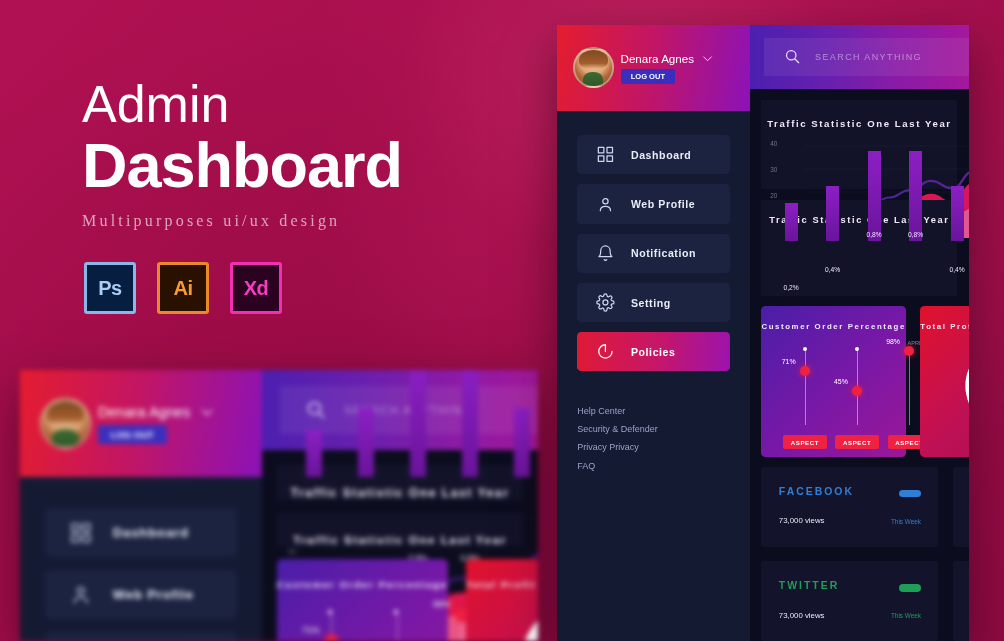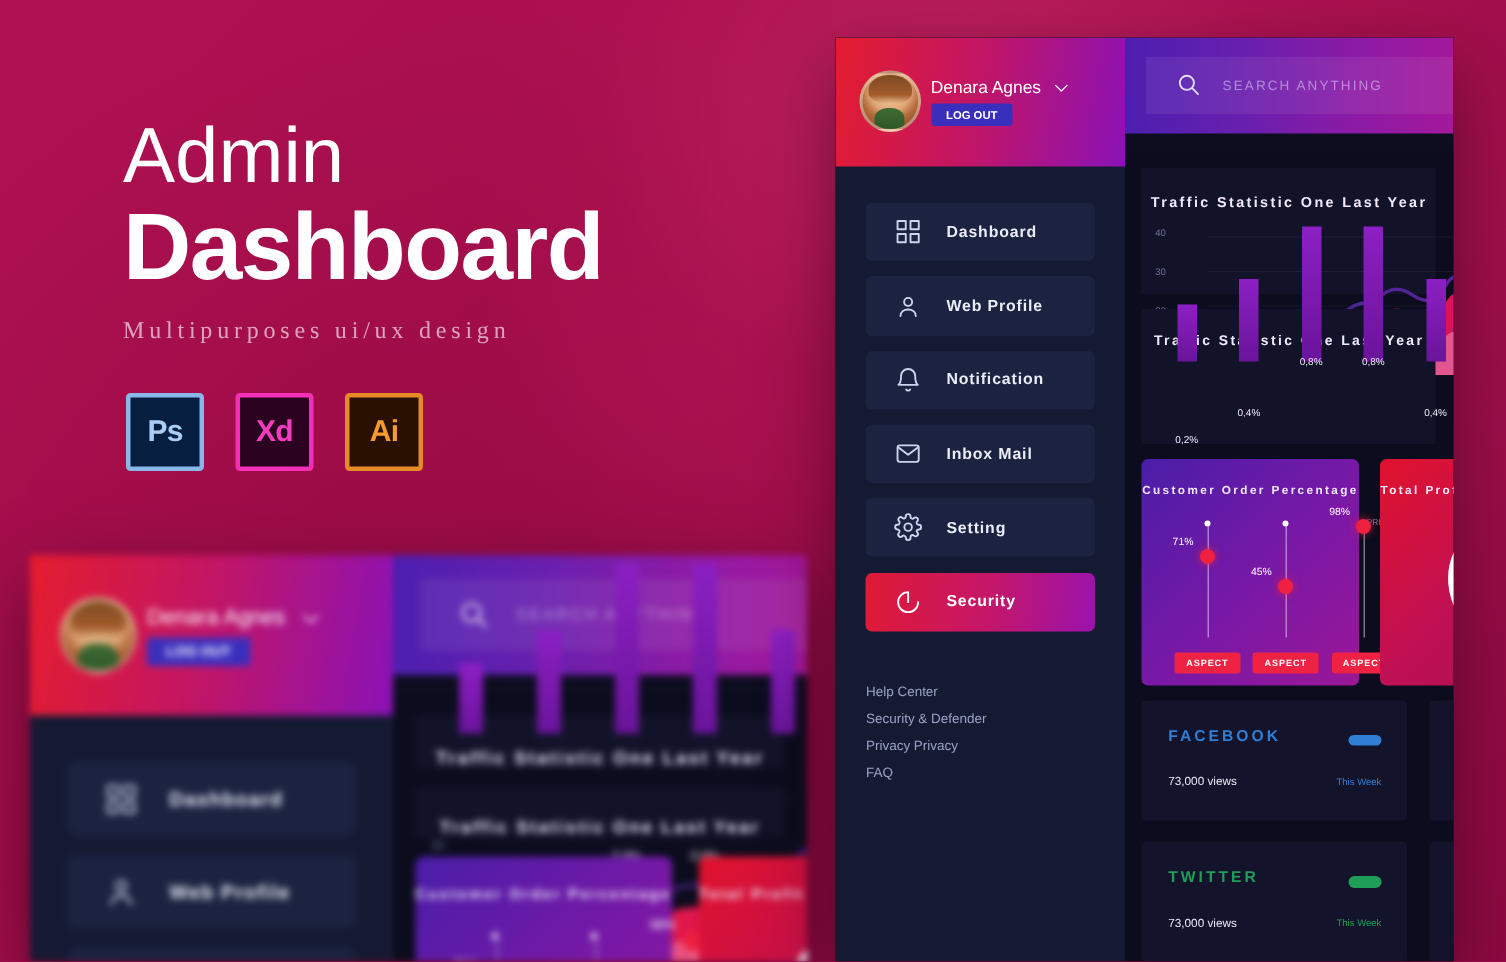--- a/index.html
+++ b/index.html
@@ -175,21 +175,21 @@
     flex: none;
   }
   .m-search {
     display: flex;
     align-items: center;
     background: rgba(255,255,255,0.07);
     flex: none;
   }
   .m-search-ph { color: rgba(225,215,245,0.55); letter-spacing: 1.4px; white-space: nowrap; }
 
-  .m-body { flex: 1; background: #0b0c1d; display: flex; flex-direction: column; min-height: 0; margin-top: 12px; }
+  .m-body { flex: 1; background: #0b0c1d; display: flex; flex-direction: column; min-height: 0; }
 
   .m-card { background: #121329; position: relative; }
   .m-card-title {
     color: #f0e9fb;
     font-weight: 700;
     text-align: center;
     letter-spacing: 1.6px;
     white-space: nowrap;
   }
 
@@ -237,25 +237,25 @@
 <div class="hero">
   <div class="hero-admin">Admin</div>
   <div class="hero-dashboard">Dashboard</div>
   <div class="hero-sub">Multipurposes ui/ux design</div>
 </div>
 
 <div class="badges">
   <div class="badge badge-ps">
     <span>Ps</span>
   </div>
+  <div class="badge badge-ai">
+    <span>Ai</span>
+  </div>
   <div class="badge badge-xd">
     <span>Xd</span>
-  </div>
-  <div class="badge badge-ai">
-    <span>Ai</span>
   </div>
 </div>
 
 <div class="mock mock-blur mock-shadow" id="mock-blurred" style="left:20px; top:370px; width:518px; height:271px;">
 
     <div class="m-sidebar" style="width:242.06px;">
       <div class="m-profile" style="height:107.38px;padding-left:20.02px;">
         <div class="m-avatar" style="width:50.96px;height:50.96px;"></div>
         <div style="display:flex;flex-direction:column;gap:5.46px;">
           <div style="display:flex;align-items:center;gap:9.10px;">
@@ -456,50 +456,40 @@
               <path d="M18 8.5a6 6 0 1 0-12 0c0 6-2.2 7.5-2.2 7.5h16.4S18 14.5 18 8.5"></path>
                    <path d="M13.7 20a2 2 0 0 1-3.4 0"></path>
             </svg>
           </span>
       <span>Notification</span>
     </div>
     <div class="m-navitem" style="height:39.15px;margin-bottom:10.15px;padding-left:18.85px;gap:15.95px;
                 border-radius:4.35px;font-size:10.58px;letter-spacing:0.58px;">
       <span class="m-navicon" style="width:18.85px;height:18.85px;">
             <svg width="18.849999999999998" height="18.849999999999998" viewBox="0 0 24 24" fill="none" stroke="#cdd5ee" stroke-width="1.6" stroke-linecap="round" stroke-linejoin="round">
-              <rect x="3" y="5" width="18" height="14" rx="2"></rect>
-              <path d="M3.5 6.5 12 13l8.5-6.5"></path>
-            </svg>
-          </span>
-      <span>Inbox Mail</span>
-    </div>
-    <div class="m-navitem" style="height:39.15px;margin-bottom:10.15px;padding-left:18.85px;gap:15.95px;
-                border-radius:4.35px;font-size:10.58px;letter-spacing:0.58px;">
-      <span class="m-navicon" style="width:18.85px;height:18.85px;">
-            <svg width="18.849999999999998" height="18.849999999999998" viewBox="0 0 24 24" fill="none" stroke="#cdd5ee" stroke-width="1.6" stroke-linecap="round" stroke-linejoin="round">
               <circle cx="12" cy="12" r="3.2"></circle>
                    <path d="M19.4 14.5a1.7 1.7 0 0 0 .34 1.87l.06.06a2 2 0 1 1-2.83 2.83l-.06-.06a1.7 1.7 0 0 0-1.87-.34
                    1.7 1.7 0 0 0-1 1.56V21a2 2 0 1 1-4 0v-.1a1.7 1.7 0 0 0-1.1-1.56 1.7 1.7 0 0 0-1.87.34l-.06.06a2 2 0 1 1-2.83-2.83l.06-.06
                    a1.7 1.7 0 0 0 .34-1.87 1.7 1.7 0 0 0-1.56-1H3a2 2 0 1 1 0-4h.1a1.7 1.7 0 0 0 1.56-1.1 1.7 1.7 0 0 0-.34-1.87l-.06-.06
                    a2 2 0 1 1 2.83-2.83l.06.06a1.7 1.7 0 0 0 1.87.34H9a1.7 1.7 0 0 0 1-1.56V3a2 2 0 1 1 4 0v.1a1.7 1.7 0 0 0 1 1.56
                    1.7 1.7 0 0 0 1.87-.34l.06-.06a2 2 0 1 1 2.83 2.83l-.06.06a1.7 1.7 0 0 0-.34 1.87V9a1.7 1.7 0 0 0 1.56 1H21a2 2 0 1 1 0 4h-.1
                    a1.7 1.7 0 0 0-1.5 1.5z"></path>
             </svg>
           </span>
       <span>Setting</span>
     </div>
     <div class="m-navitem active" style="height:39.15px;margin-bottom:10.15px;padding-left:18.85px;gap:15.95px;
                 border-radius:4.35px;font-size:10.58px;letter-spacing:0.58px;">
       <span class="m-navicon" style="width:18.85px;height:18.85px;">
             <svg width="18.849999999999998" height="18.849999999999998" viewBox="0 0 24 24" fill="none" stroke="#ffffff" stroke-width="1.6" stroke-linecap="round" stroke-linejoin="round">
               <path d="M12 3.5a8.5 8.5 0 1 0 8.5 8.5"></path>
               <path d="M12 12V4"></path>
             </svg>
           </span>
-      <span>Security</span>
+      <span>Policies</span>
     </div>
       </div>
       <div class="m-links" style="padding:24.65px 0 0 20.30px;">
     <div class="m-link" style="font-size:8.99px;margin-bottom:8.12px;">Help Center</div>
     <div class="m-link" style="font-size:8.99px;margin-bottom:8.12px;">Security &amp; Defender</div>
     <div class="m-link" style="font-size:8.99px;margin-bottom:8.12px;">Privacy Privacy</div>
     <div class="m-link" style="font-size:8.99px;margin-bottom:8.12px;">FAQ</div>
       </div>
     </div>
     <div class="m-main">

